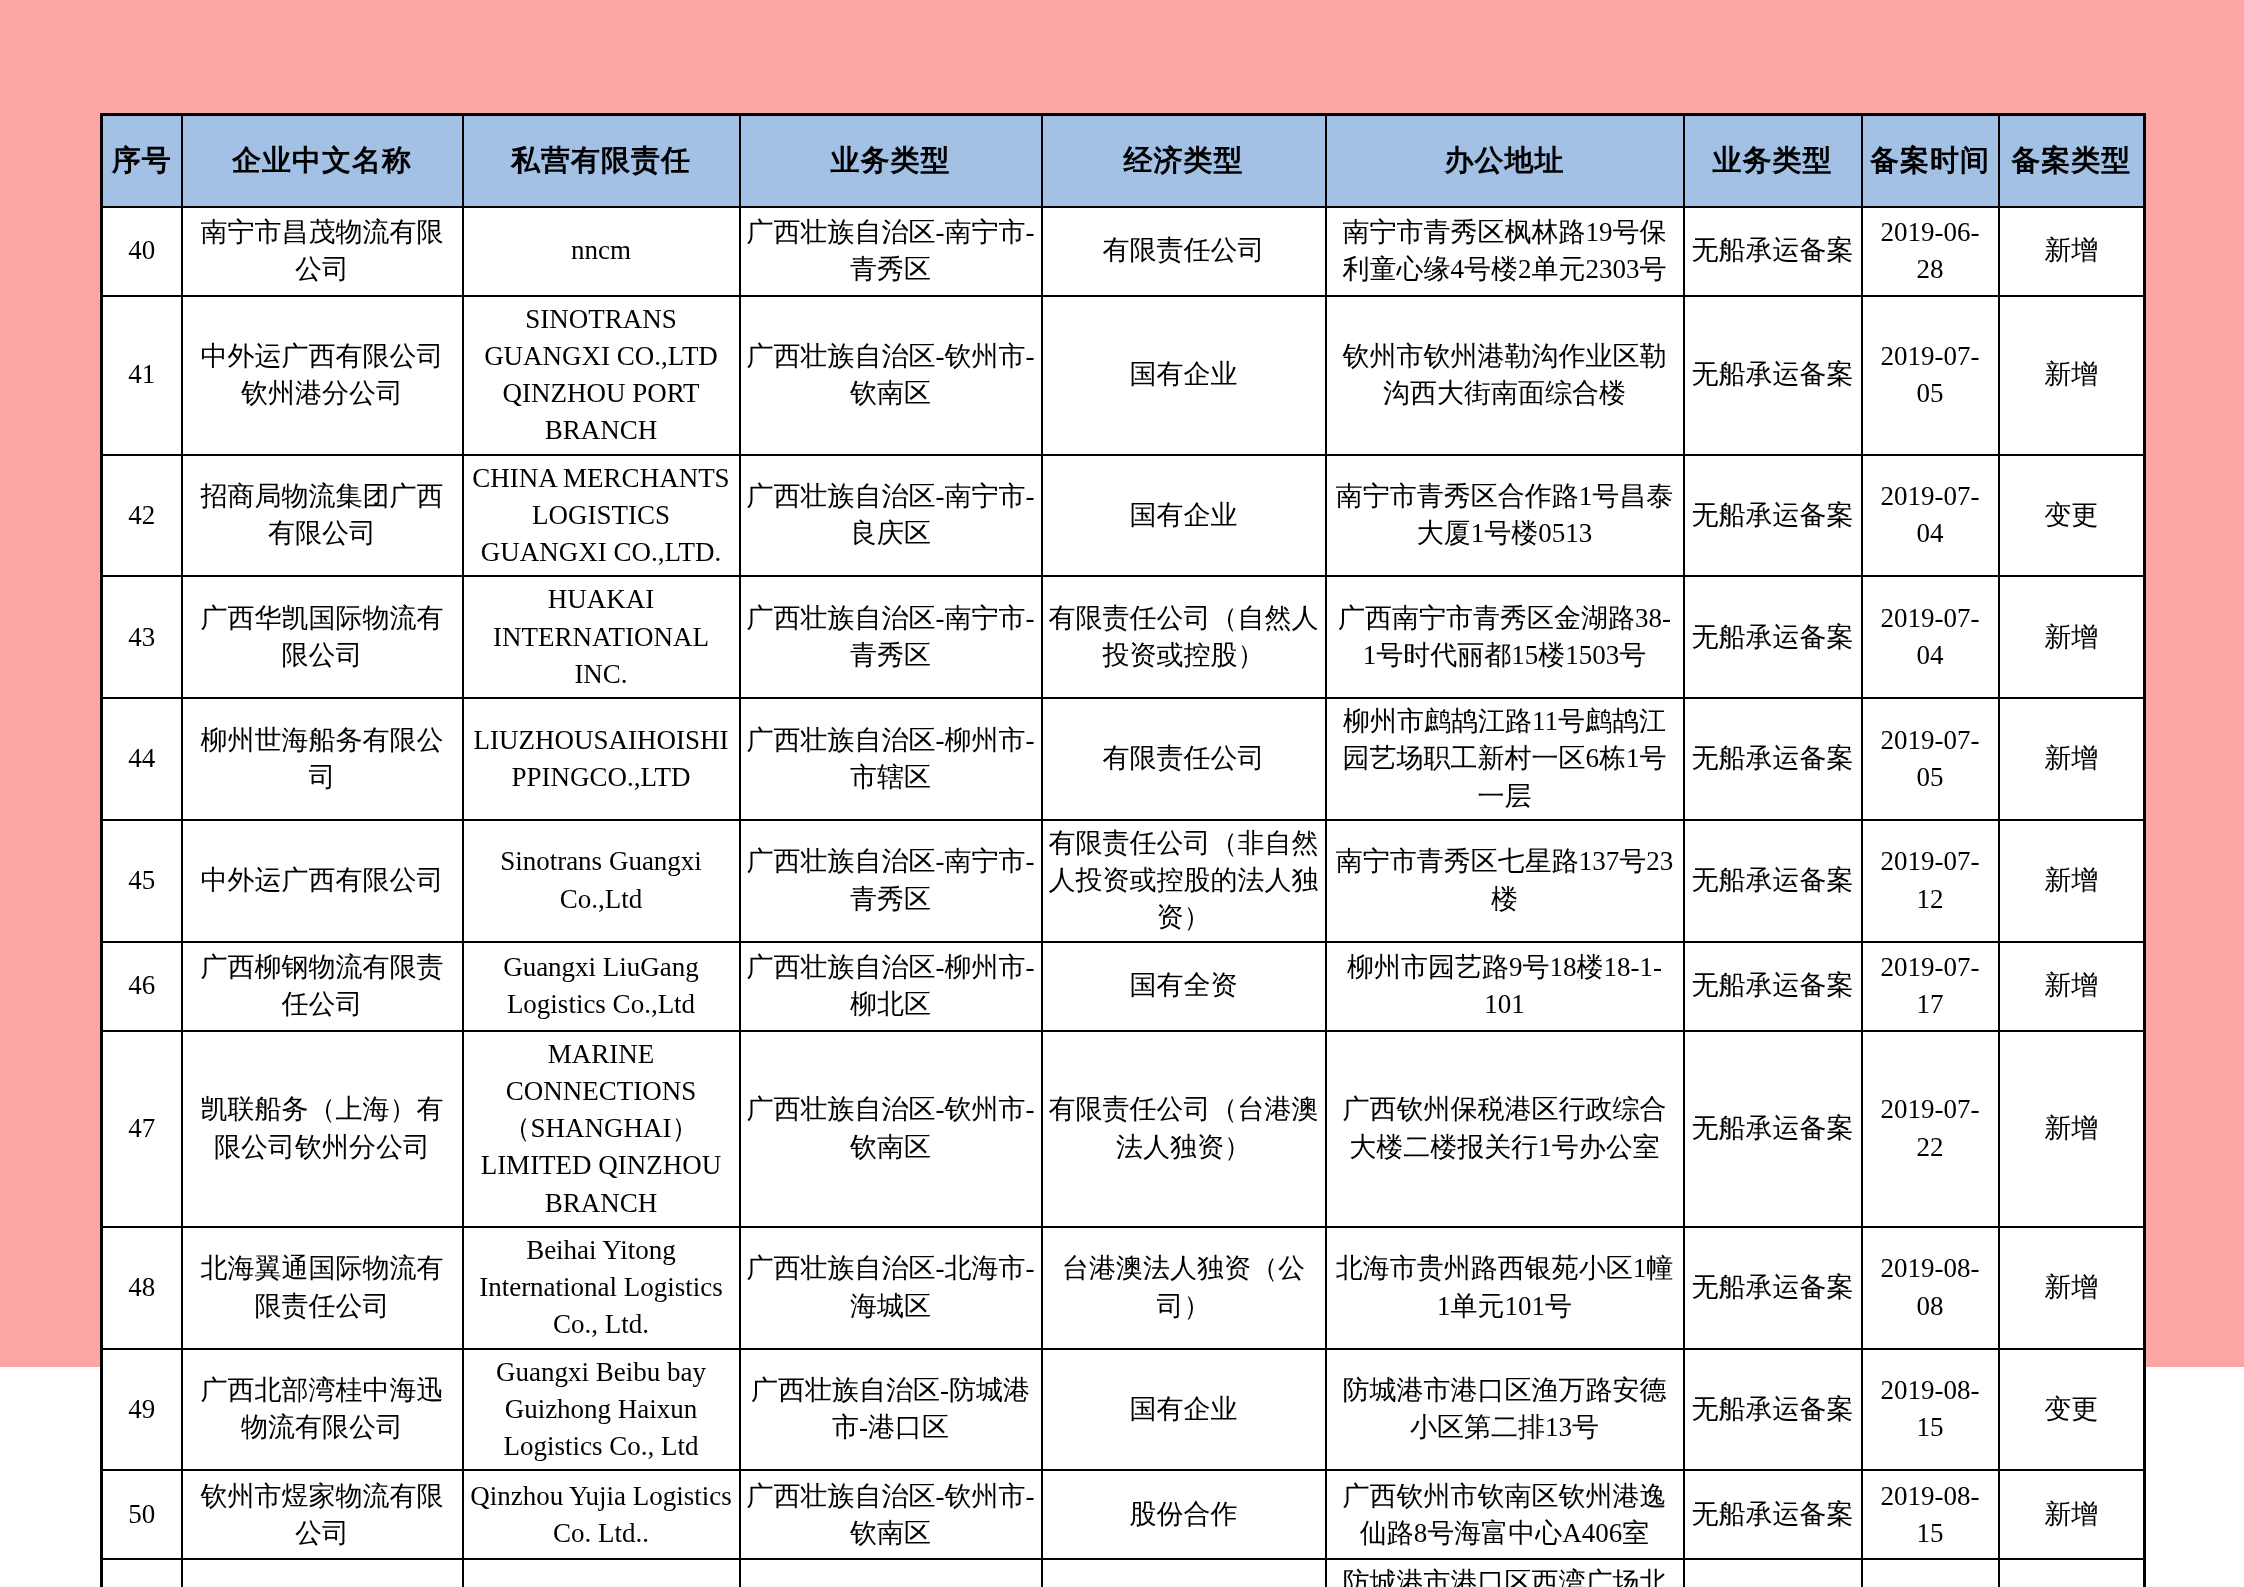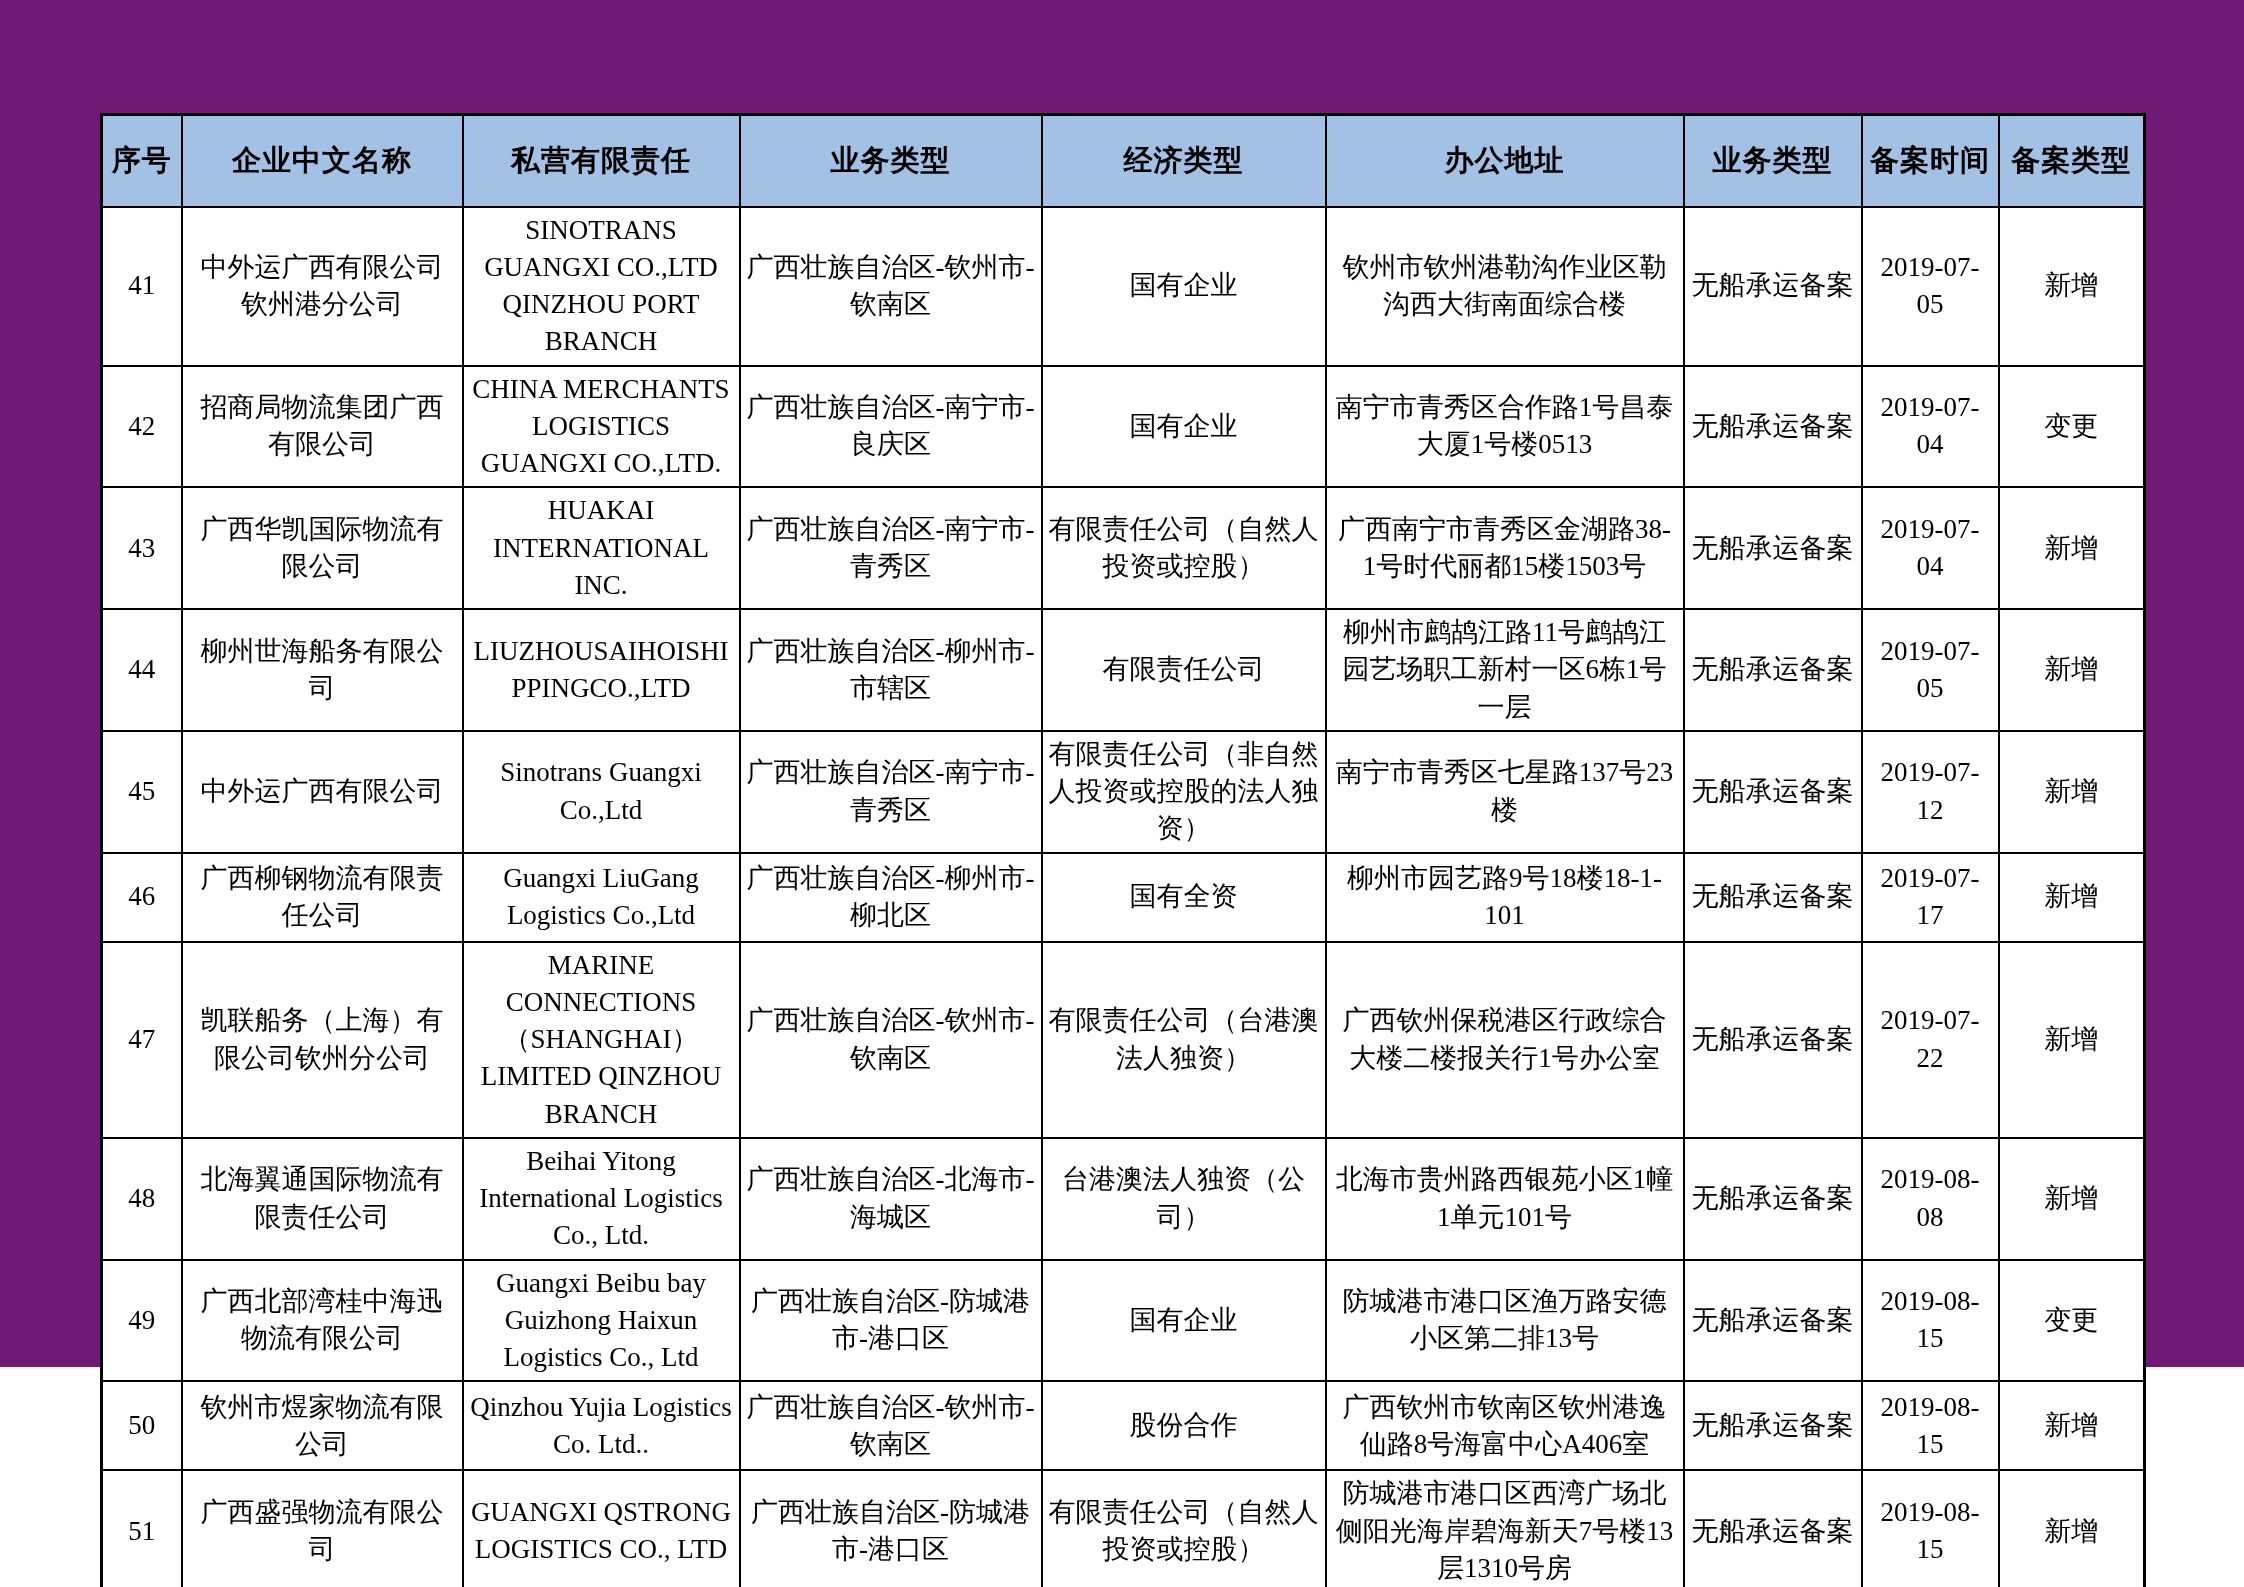--- a/index.html
+++ b/index.html
@@ -16,21 +16,21 @@
   body {
     width: 2244px;
     height: 1587px;
     font-family: "Liberation Serif", "DejaVu Serif", serif;
     color: var(--text-color);
   }
   .page {
     position: relative;
     width: 2244px;
     height: 1367px;
-    background: #701a75;
+    background: #fca5a5;
   }
   table.registry {
     position: absolute;
     left: 100px;
     top: 113px;
     width: 2043px;
     border-collapse: collapse;
     table-layout: fixed;
     border: 3px solid var(--border-color);
   }
@@ -90,20 +90,31 @@
         <th>业务类型</th>
         <th>经济类型</th>
         <th>办公地址</th>
         <th>业务类型</th>
         <th>备案时间</th>
         <th>备案类型</th>
       </tr>
     </thead>
     <tbody>
         <tr>
+          <td>40</td>
+          <td>南宁市昌茂物流有限公司</td>
+          <td>nncm</td>
+          <td>广西壮族自治区-南宁市-青秀区</td>
+          <td>有限责任公司</td>
+          <td>南宁市青秀区枫林路19号保利童心缘4号楼2单元2303号</td>
+          <td>无船承运备案</td>
+          <td>2019-06-28</td>
+          <td>新增</td>
+        </tr>
+        <tr>
           <td>41</td>
           <td>中外运广西有限公司钦州港分公司</td>
           <td>SINOTRANS GUANGXI CO.,LTD QINZHOU PORT BRANCH</td>
           <td>广西壮族自治区-钦州市-钦南区</td>
           <td>国有企业</td>
           <td>钦州市钦州港勒沟作业区勒沟西大街南面综合楼</td>
           <td>无船承运备案</td>
           <td>2019-07-05</td>
           <td>新增</td>
         </tr>

